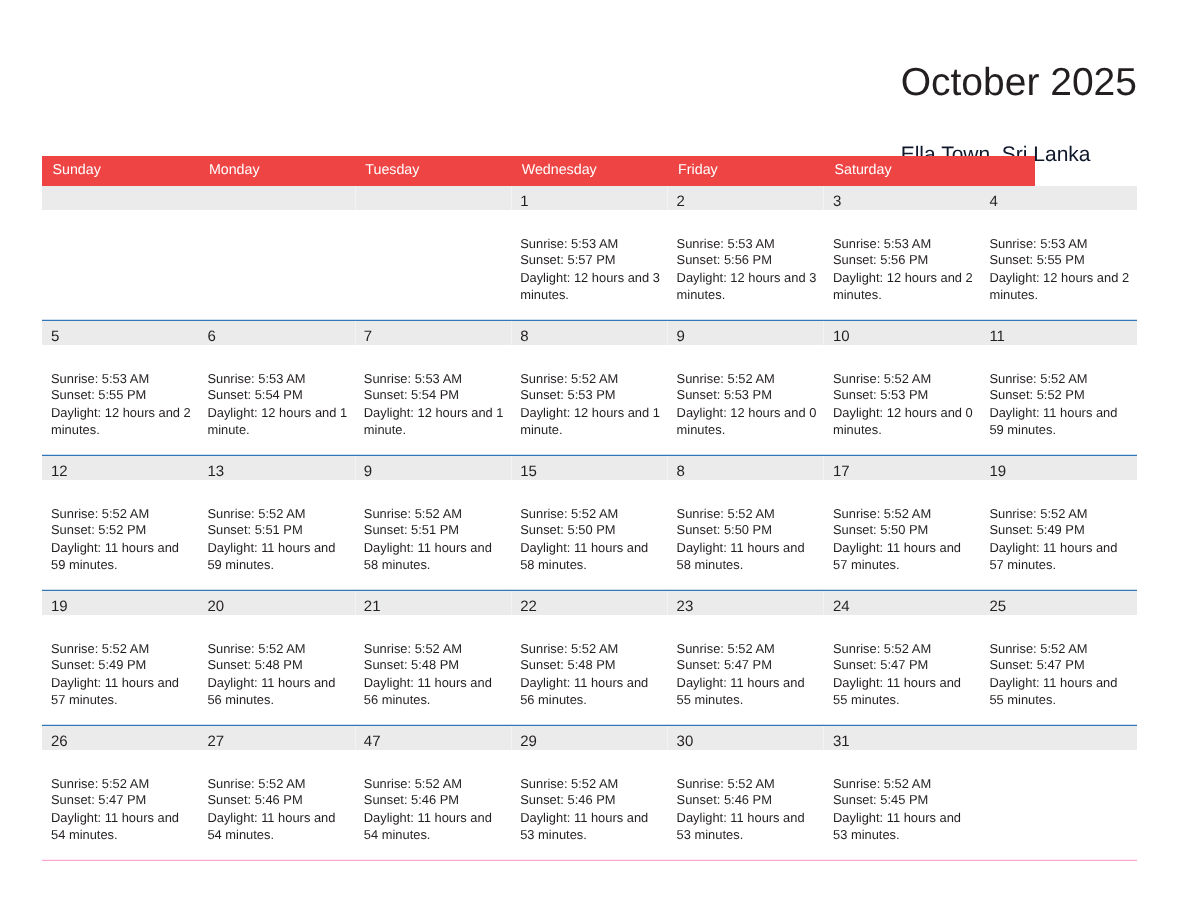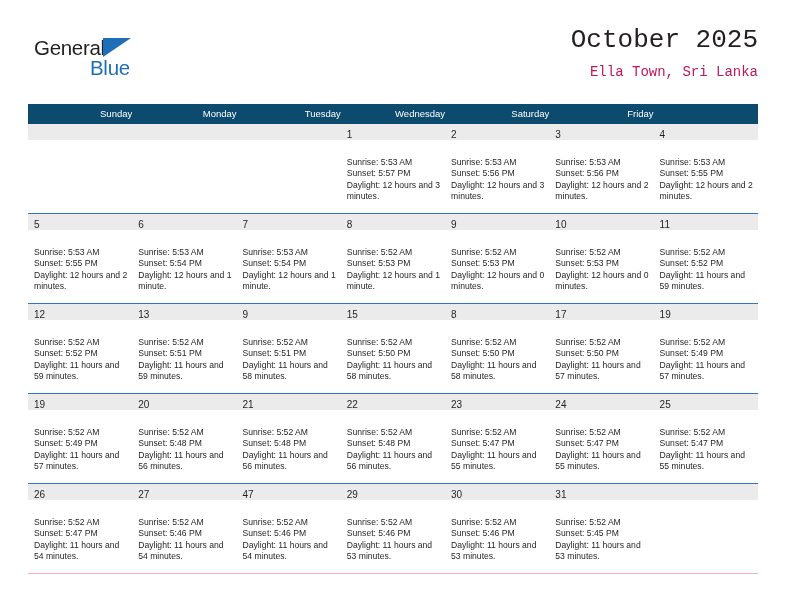--- a/index.html
+++ b/index.html
@@ -62,52 +62,50 @@
     top: 20px;
     font-size: 20.5px;
     letter-spacing: -0.3px;
     color: #1e6fb8;
     font-family: "Liberation Sans", sans-serif;
   }
 
   .title-block {
     position: absolute;
     right: 34px;
-    top: 24px;
-    text-align: right;
-    font-family: Liberation Mono, monospace;
+    top: 38px;
+    text-align: left;
   }
   .cal-title {
     font-size: 26px;
     color: #231f20;
     line-height: 32px;
     white-space: nowrap;
   }
   .cal-subtitle {
     font-size: 14px;
-    color: #be185d;
+    color: #0f172a;
     line-height: 20px;
-    margin-top: 6px;
+    margin-top: 22px;
     white-space: nowrap;
   }
 
   
   .calendar {
     position: absolute;
     left: 28px;
     top: 104px;
     width: 730px;
   }
 
   .dow-row {
     display: flex;
-    width: 730px;
-    background: #0c4a6e;
+    width: 662px;
+    background: #ef4444;
     height: 20px;
-    text-align: right;
   }
   .dow {
     flex: 0 0 104.28px;
     width: 104.28px;
     box-sizing: border-box;
     color: #ffffff;
     font-size: 9.5px;
     line-height: 20px;
     padding-left: 7px;
     white-space: nowrap;
@@ -162,41 +160,36 @@
     background: #ebebeb;
   }
 </style>
 </head>
 <body>
 
 <div class="page">
 
   <div class="header">
 
-    <div class="logo">
-      <span class="logo-general">General</span>
-      <span class="logo-triangle"></span>
-      <span class="logo-blue">Blue</span>
-    </div>
 
     <div class="title-block">
       <div class="cal-title">October 2025</div>
       <div class="cal-subtitle">Ella Town, Sri Lanka</div>
     </div>
 
   </div>
 
   <div class="calendar">
     <div class="dow-row" id="dow-row">
         <div class="dow">Sunday</div>
         <div class="dow">Monday</div>
         <div class="dow">Tuesday</div>
         <div class="dow">Wednesday</div>
+        <div class="dow">Friday</div>
         <div class="dow">Saturday</div>
-        <div class="dow">Friday</div>
       </div>
     <div id="weeks-container">
         <div class="week">
           <div class="cell empty">
             <div class="daynum-strip"><span class="daynum"></span></div>
           </div>
           <div class="cell empty">
             <div class="daynum-strip"><span class="daynum"></span></div>
           </div>
           <div class="cell empty">

